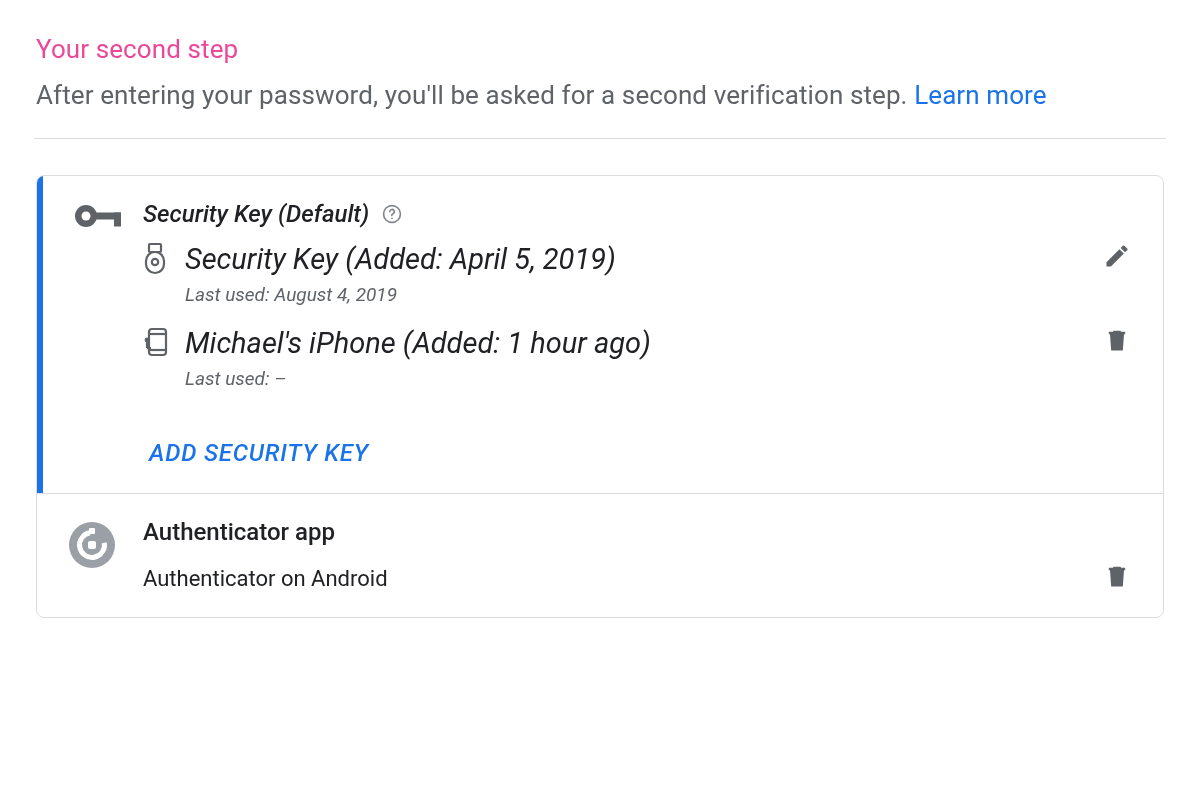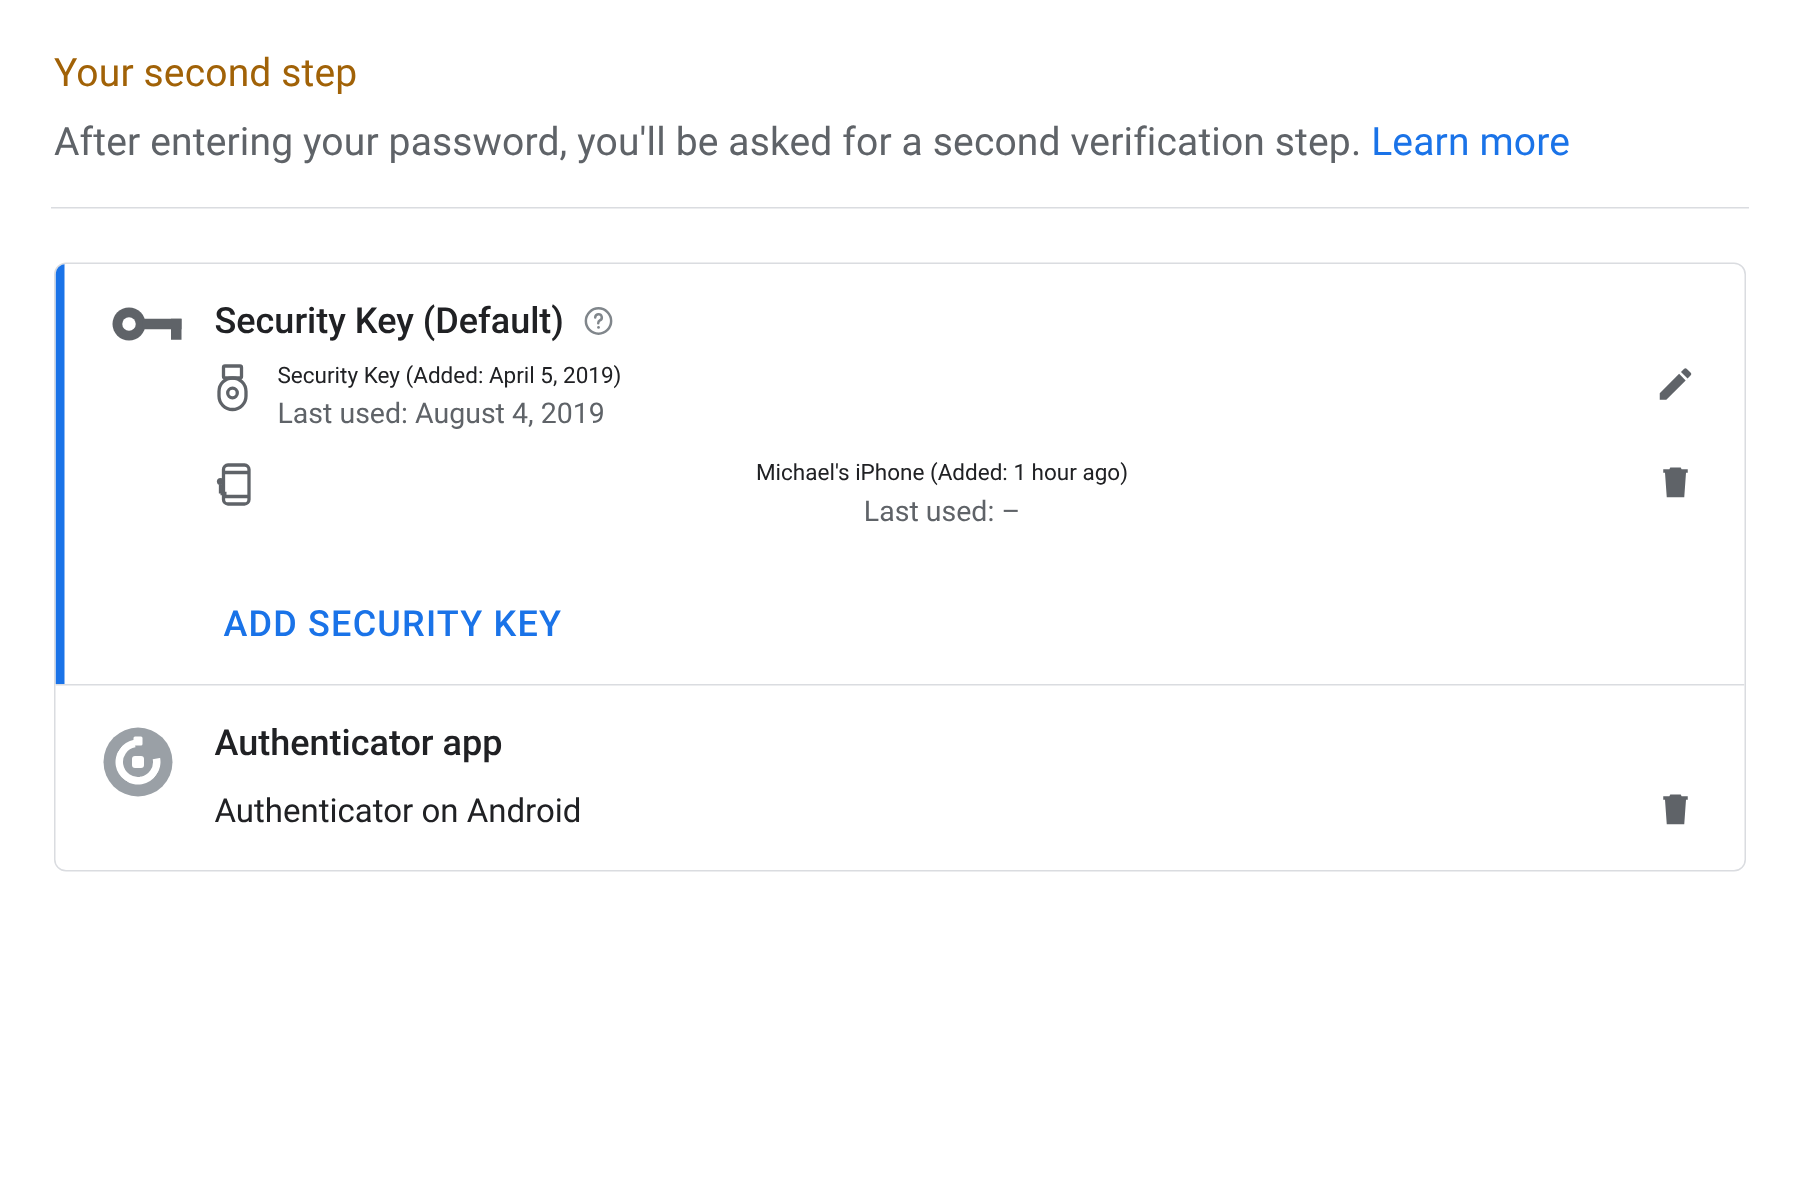--- a/index.html
+++ b/index.html
@@ -11,21 +11,21 @@
     width: 1200px;
     height: 800px;
     overflow: hidden;
   }
   .page {
     padding: 34px 36px 0 36px;
   }
   .heading {
     font-size: 26px;
     font-weight: 400;
-    color: #a16207;
+    color: #ec4899;
     margin: 0 0 14px 0;
     letter-spacing: .1px;
   }
   .subtext {
     font-size: 26px;
     font-weight: 400;
     color: #5f6368;
     margin: 16px 0 28px 0;
     letter-spacing: .1px;
   }
@@ -43,21 +43,21 @@
     border: 1px solid #dadce0;
     border-radius: 8px;
     overflow: hidden;
   }
   .section {
     padding: 24px 32px 26px 22px;
     border-top: 1px solid #dadce0;
     display: flex;
     position: relative;
   }
-  .section:first-child { border-top: none; }
+  .section:first-child { border-top: none; font-style: italic; }
   .section.accented { border-left: 6px solid #1a73e8; padding-left: 16px; }
   .section.plain     { padding-left: 22px; }
   .section-icon-col {
     width: 84px;
     padding-left: 14px;
     padding-top: 2px;
     flex: 0 0 84px;
     color: #5f6368;
   }
   .section.plain .section-icon-col { padding-left: 10px; }
@@ -85,21 +85,21 @@
   }
   .item:last-of-type { margin-bottom: 0; }
   .item-icon {
     width: 42px;
     flex: 0 0 42px;
     color: #5f6368;
     padding-top: 2px;
   }
   .item-body { flex: 1 1 auto; min-width: 0; padding-right: 60px; }
   .item-title {
-    font-size: 15px;
+    font-size: 29px;
     font-weight: 400;
     color: #202124;
     line-height: 1.35;
   }
   .item-sub {
     font-size: 19px;
     font-weight: 400;
     color: #5f6368;
     line-height: 1.5;
     margin-top: 2px;
@@ -210,21 +210,21 @@
             <div class="item-title">Security Key (Added: April 5, 2019)</div>
             <div class="item-sub">Last used: August 4, 2019</div>
           </div>
           <div class="item-action">
             <svg viewBox="0 0 24 24" fill="currentColor">
                 <path d="M3 17.25V21h3.75L17.81 9.94l-3.75-3.75L3 17.25zM20.71 7.04a1 1 0 0 0 0-1.41l-2.34-2.34a1 1 0 0 0-1.41 0l-1.83 1.83 3.75 3.75 1.83-1.83z"></path>
               </svg>
           </div>
         </div>
 
-        <div class="item" style="margin-top:6px;text-align:center;">
+        <div class="item" style="margin-top:6px;">
           <div class="item-icon">
             <span>
               <svg width="26" height="32" viewBox="0 0 26 32" fill="none" stroke="currentColor" stroke-width="2.2">
                 <rect x="6" y="3" width="17" height="26" rx="3"></rect>
                 <line x1="6" y1="8" x2="23" y2="8"></line>
                 <line x1="6" y1="24" x2="23" y2="24"></line>
                 <circle cx="4" cy="14" r="2.4" fill="currentColor" stroke="none"></circle>
                 <line x1="4" y1="16" x2="4" y2="22"></line>
                 <line x1="4" y1="22" x2="8" y2="22"></line>
               </svg>

